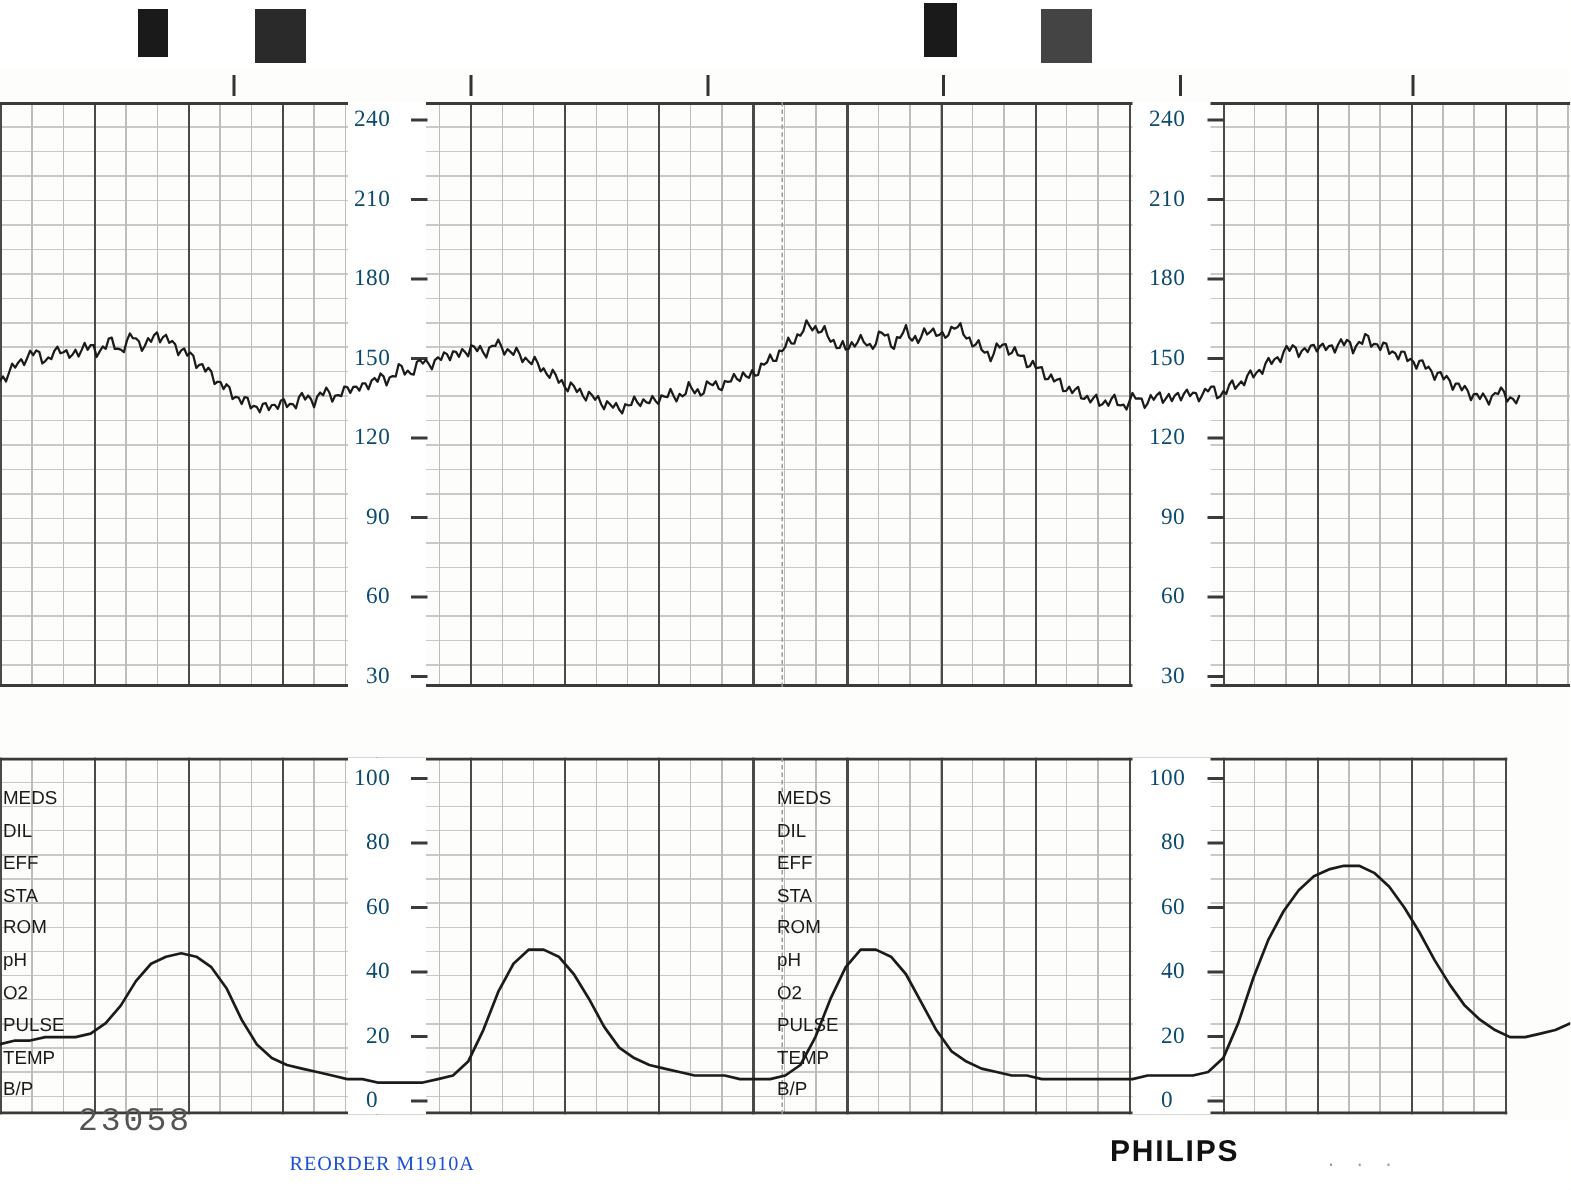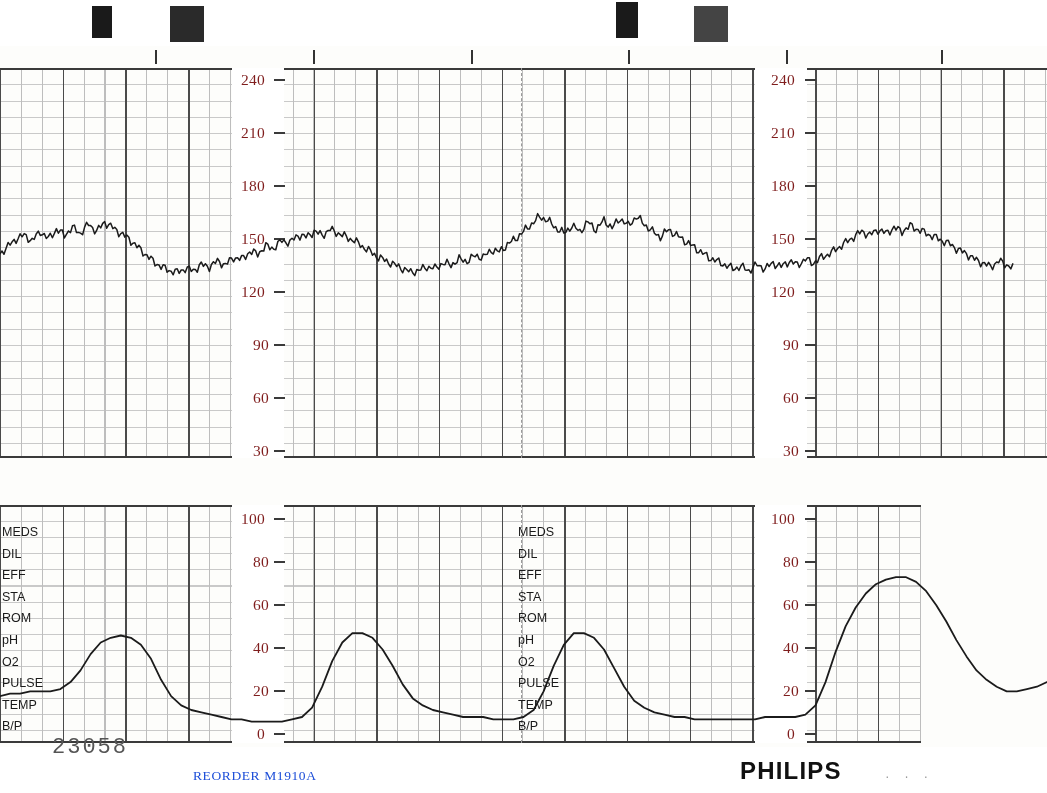--- a/index.html
+++ b/index.html
@@ -28,37 +28,37 @@
   }
   
   .heavyv{position:absolute;inset:0;
     background-image:repeating-linear-gradient(to right, #4a4a4a 0 1.4px, transparent 1.4px 62.7px);
   }
   .topborder{position:absolute;left:0;right:0;top:0;height:2px;background:#3a3a3a;}
   .botborder{position:absolute;left:0;right:0;bottom:0;height:2px;background:#3a3a3a;}
 
   
   .gutter{position:absolute;top:0;bottom:0;background:#ffffff;}
-  .axnum{position:absolute;font-size:15.5px;color:#7f1d1d;text-align:center;width:34px;
+  .axnum{position:absolute;font-size:15.5px;color:#0c4a6e;text-align:left;width:34px;
          font-family:"Liberation Serif",serif;letter-spacing:.3px;}
   .axdash{position:absolute;width:11px;height:1.6px;background:#3a3a3a;}
 
   
   .midsep{position:absolute;top:0;bottom:0;width:0;border-left:1.3px dashed #9a9a9a;}
 
   svg.trace{position:absolute;left:0;top:0;overflow:visible;}
 
   
   .annot{position:absolute;font-size:12.5px;color:#1a1a1a;font-family:"Liberation Sans",sans-serif;}
   .annot .row{height:21.6px;line-height:21.6px;width:62px;}
 
   
   .footer{position:absolute;left:0;right:0;bottom:0;height:46px;background:#ffffff;}
   .reorder{position:absolute;font-size:13.5px;letter-spacing:.6px;color:#1d4ed8;font-family:"Liberation Serif",serif;}
-  .philips{position:absolute;font-size:24px;font-weight:bold;letter-spacing:1.2px;color:#111;font-family:"Liberation Sans",sans-serif;}
+  .philips{position:absolute;font-size:20px;font-weight:bold;letter-spacing:1.2px;color:#111;font-family:"Liberation Sans",sans-serif;}
   .serial{position:absolute;font-size:22px;letter-spacing:2px;color:#555;font-family:"Liberation Mono",monospace;}
   .smudge{position:absolute;font-size:11px;color:#9a9a9a;letter-spacing:3px;font-family:"Liberation Mono",monospace;}
 </style>
 </head>
 <body>
 
 <div id="paper">
 
   <div class="topbar">
     <div class="blk" style="left:92px;top:6px;width:20px;height:32px;"></div>
@@ -117,21 +117,21 @@
     <div class="axnum" style="left:774px;top:321px;">60</div>
     <div class="axdash" style="left:805px;top:329px;"></div>
     <div class="axnum" style="left:774px;top:374px;">30</div>
     <div class="axdash" style="left:805px;top:382px;"></div>
 
     <svg class="trace" id="fhr-svg" width="1047" height="390">
         <path d="M0.0,185.7 L2.0,183.0 L4.0,186.3 L6.0,180.5 L8.1,174.4 L10.1,177.1 L12.1,173.8 L14.1,171.4 L16.1,175.4 L18.1,170.8 L20.1,165.8 L22.1,168.8 L24.2,165.6 L26.2,166.6 L28.2,174.3 L30.2,172.7 L32.2,170.3 L34.2,171.4 L36.2,166.0 L38.3,163.1 L40.3,167.5 L42.3,166.8 L44.3,165.5 L46.3,170.5 L48.3,168.5 L50.3,165.2 L52.4,169.7 L54.4,165.4 L56.4,160.6 L58.4,165.2 L60.4,162.1 L62.4,162.0 L64.4,170.0 L66.4,166.4 L68.5,163.0 L70.5,164.6 L72.5,157.7 L74.5,157.1 L76.5,164.6 L78.5,164.4 L80.5,165.1 L82.6,166.7 L84.6,159.1 L86.6,154.3 L88.6,157.5 L90.6,157.6 L92.6,159.5 L94.6,165.9 L96.6,162.5 L98.7,157.4 L100.7,159.9 L102.7,155.4 L104.7,153.6 L106.7,160.2 L108.7,156.7 L110.7,155.2 L112.8,160.6 L114.8,159.3 L116.8,161.5 L118.8,168.7 L120.8,165.6 L122.8,164.3 L124.8,169.1 L126.8,167.0 L128.9,169.2 L130.9,177.3 L132.9,175.2 L134.9,174.8 L136.9,179.7 L138.9,177.2 L140.9,179.7 L143.0,188.0 L145.0,186.5 L147.0,186.7 L149.0,191.4 L151.0,188.2 L153.0,190.2 L155.0,198.0 L157.0,196.6 L159.1,197.1 L161.1,201.4 L163.1,196.7 L165.1,197.3 L167.1,204.2 L169.1,202.6 L171.1,203.2 L173.2,206.8 L175.2,201.2 L177.2,200.8 L179.2,205.4 L181.2,202.0 L183.2,201.9 L185.2,204.6 L187.3,199.0 L189.3,198.2 L191.3,203.4 L193.3,201.2 L195.3,201.4 L197.3,204.2 L199.3,196.8 L201.3,194.0 L203.4,198.4 L205.4,195.7 L207.4,198.2 L209.4,203.5 L211.4,196.5 L213.4,193.7 L215.4,195.5 L217.5,190.4 L219.5,193.5 L221.5,199.8 L223.5,195.7 L225.5,195.4 L227.5,196.1 L229.5,189.8 L231.5,190.1 L233.6,193.9 L235.6,189.9 L237.6,189.7 L239.6,192.4 L241.6,187.6 L243.6,187.6 L245.6,191.5 L247.7,185.8 L249.7,184.0 L251.7,186.5 L253.7,181.0 L255.7,182.9 L257.7,188.9 L259.7,183.7 L261.8,182.7 L263.8,183.0 L265.8,174.7 L267.8,176.1 L269.8,181.7 L271.8,179.1 L273.8,181.2 L275.8,181.8 L277.9,173.3 L279.9,171.9 L281.9,174.4 L283.9,171.9 L285.9,174.8 L287.9,178.2 L289.9,172.1 L292.0,170.2 L294.0,172.0 L296.0,166.9 L298.0,168.1 L300.0,172.1 L302.0,166.3 L304.0,166.6 L306.0,169.9 L308.1,164.7 L310.1,166.8 L312.1,169.5 L314.1,162.2 L316.1,163.1 L318.1,166.1 L320.1,162.6 L322.2,167.1 L324.2,170.3 L326.2,163.6 L328.2,162.5 L330.2,162.6 L332.2,158.4 L334.2,162.8 L336.2,168.4 L338.3,164.8 L340.3,166.6 L342.3,168.6 L344.3,163.8 L346.3,167.8 L348.3,173.4 L350.3,170.4 L352.4,172.9 L354.4,174.8 L356.4,169.9 L358.4,173.8 L360.4,179.6 L362.4,177.5 L364.4,181.3 L366.4,183.9 L368.5,178.5 L370.5,181.9 L372.5,187.2 L374.5,185.3 L376.5,190.0 L378.5,192.9 L380.5,187.0 L382.6,189.4 L384.6,193.4 L386.6,191.1 L388.6,196.0 L390.6,199.0 L392.6,193.2 L394.6,195.3 L396.7,198.5 L398.7,195.9 L400.7,201.3 L402.7,204.8 L404.7,199.5 L406.7,201.5 L408.7,203.8 L410.7,200.7 L412.8,205.0 L414.8,207.6 L416.8,201.5 L418.8,202.2 L420.8,202.0 L422.8,196.4 L424.8,200.2 L426.9,202.7 L428.9,198.2 L430.9,200.2 L432.9,200.8 L434.9,196.0 L436.9,199.1 L438.9,201.3 L440.9,195.6 L443.0,196.4 L445.0,196.7 L447.0,191.3 L449.0,195.8 L451.0,199.6 L453.0,194.6 L455.0,196.2 L457.1,194.6 L459.1,186.8 L461.1,190.8 L463.1,194.2 L465.1,191.4 L467.1,195.7 L469.1,194.3 L471.2,186.3 L473.2,187.8 L475.2,188.8 L477.2,186.2 L479.2,191.2 L481.2,192.1 L483.2,186.0 L485.2,186.6 L487.3,186.2 L489.3,181.3 L491.3,184.7 L493.3,186.0 L495.3,180.2 L497.3,182.8 L499.3,183.9 L501.4,178.7 L503.4,182.5 L505.4,182.0 L507.4,174.4 L509.4,175.1 L511.4,173.5 L513.4,168.3 L515.4,172.6 L517.5,172.6 L519.5,165.7 L521.5,166.1 L523.5,163.4 L525.5,157.1 L527.5,160.9 L529.5,161.1 L531.6,154.9 L533.6,155.8 L535.6,152.6 L537.6,145.6 L539.6,149.1 L541.6,152.2 L543.6,149.5 L545.6,153.8 L547.7,153.1 L549.7,149.4 L551.7,156.0 L553.7,159.8 L555.7,158.6 L557.7,164.1 L559.7,164.0 L561.8,159.4 L563.8,165.0 L565.8,164.5 L567.8,160.1 L569.8,163.1 L571.8,160.0 L573.8,155.3 L575.9,160.2 L577.9,162.3 L579.9,161.3 L581.9,164.6 L583.9,161.4 L585.9,153.1 L587.9,153.9 L589.9,155.7 L592.0,155.0 L594.0,163.0 L596.0,164.6 L598.0,156.7 L600.0,157.2 L602.0,153.9 L604.0,148.7 L606.1,157.0 L608.1,159.1 L610.1,156.0 L612.1,160.7 L614.1,156.6 L616.1,150.9 L618.1,155.0 L620.1,153.3 L622.2,151.0 L624.2,155.9 L626.2,155.3 L628.2,153.3 L630.2,157.2 L632.2,155.6 L634.2,149.9 L636.3,151.1 L638.3,150.2 L640.3,147.5 L642.3,155.1 L644.3,157.7 L646.3,157.0 L648.3,163.0 L650.3,161.9 L652.4,158.8 L654.4,165.3 L656.4,167.1 L658.4,166.5 L660.4,172.8 L662.4,168.1 L664.4,161.0 L666.5,163.7 L668.5,161.7 L670.5,161.4 L672.5,168.4 L674.5,167.3 L676.5,163.5 L678.5,168.8 L680.6,169.3 L682.6,169.1 L684.6,176.8 L686.6,176.1 L688.6,172.6 L690.6,177.4 L692.6,177.1 L694.6,176.8 L696.7,184.8 L698.7,184.7 L700.7,181.7 L702.7,186.3 L704.7,185.1 L706.7,184.5 L708.7,192.7 L710.8,192.6 L712.8,189.8 L714.8,194.0 L716.8,191.6 L718.8,190.0 L720.8,197.6 L722.8,197.9 L724.8,195.9 L726.9,200.3 L728.9,197.4 L730.9,195.2 L732.9,202.5 L734.9,201.5 L736.9,199.0 L738.9,202.5 L741.0,197.8 L743.0,195.2 L745.0,201.9 L747.0,202.2 L749.0,201.8 L751.0,205.0 L753.0,199.4 L755.0,194.0 L757.1,197.7 L759.1,197.6 L761.1,197.8 L763.1,204.0 L765.1,200.9 L767.1,195.4 L769.1,198.5 L771.2,195.4 L773.2,193.6 L775.2,200.5 L777.2,197.8 L779.2,194.7 L781.2,199.4 L783.2,195.7 L785.3,193.9 L787.3,198.9 L789.3,194.5 L791.3,191.8 L793.3,196.1 L795.3,193.8 L797.3,194.1 L799.3,199.5 L801.4,195.6 L803.4,191.2 L805.4,192.9 L807.4,189.8 L809.4,189.8 L811.4,197.5 L813.4,196.4 L815.5,192.8 L817.5,194.6 L819.5,188.5 L821.5,185.6 L823.5,191.2 L825.5,188.6 L827.5,186.3 L829.5,188.8 L831.6,182.3 L833.6,178.9 L835.6,183.6 L837.6,180.5 L839.6,178.6 L841.6,181.2 L843.6,174.5 L845.7,170.6 L847.7,174.6 L849.7,171.4 L851.7,170.2 L853.7,173.4 L855.7,166.7 L857.7,162.6 L859.7,165.9 L861.8,162.2 L863.8,163.8 L865.8,170.0 L867.8,166.0 L869.8,164.1 L871.8,166.7 L873.8,162.4 L875.9,161.9 L877.9,166.3 L879.9,162.8 L881.9,161.1 L883.9,165.4 L885.9,162.7 L887.9,162.2 L889.9,167.0 L892.0,161.8 L894.0,158.2 L896.0,162.1 L898.0,158.6 L900.0,160.1 L902.0,167.5 L904.0,162.8 L906.1,159.9 L908.1,161.3 L910.1,154.7 L912.1,155.9 L914.1,163.1 L916.1,161.2 L918.1,161.5 L920.2,165.3 L922.2,160.4 L924.2,161.1 L926.2,167.9 L928.2,166.3 L930.2,167.5 L932.2,171.6 L934.2,166.4 L936.3,166.5 L938.3,172.8 L940.3,171.2 L942.3,173.2 L944.3,177.8 L946.3,172.5 L948.3,172.3 L950.4,177.8 L952.4,176.5 L954.4,179.6 L956.4,185.2 L958.4,180.6 L960.4,180.1 L962.4,184.9 L964.4,182.6 L966.5,185.7 L968.5,191.9 L970.5,187.7 L972.5,187.8 L974.5,192.2 L976.5,189.3 L978.5,192.5 L980.6,198.8 L982.6,194.7 L984.6,194.6 L986.6,198.0 L988.6,194.3 L990.6,197.5 L992.6,201.7 L994.6,196.0 L996.7,194.0 L998.7,194.7 L1000.7,190.3 L1002.7,193.1 L1004.7,199.7 L1006.7,196.9 L1008.7,198.0 L1010.8,200.9 L1012.8,195.9 L1014.8,NaN L1016.8,NaN L1018.8,NaN L1020.8,NaN L1022.8,NaN L1024.9,NaN L1026.9,NaN L1028.9,NaN L1030.9,NaN L1032.9,NaN L1034.9,NaN L1036.9,NaN L1038.9,NaN L1041.0,NaN L1043.0,NaN L1045.0,NaN L1047.0,200.6" fill="none" stroke="#1b1b1b" stroke-width="1.5" stroke-linejoin="round" stroke-linecap="round"></path>
       </svg>
   </div>
 
-  <div class="panel" style="top:505px;width:921px;height:238px;">
+  <div class="panel" style="top:505px;width:1005px;height:238px;">
     <div class="gridwrap">
       <div class="fine2"></div>
       <div class="heavyv"></div>
       <div class="topborder"></div>
       <div class="botborder"></div>
       <div class="gutter" style="left:232px;width:52px;"></div>
       <div class="gutter" style="left:755px;width:52px;"></div>
       <div class="midsep" style="left:521px;"></div>
     </div>
 

